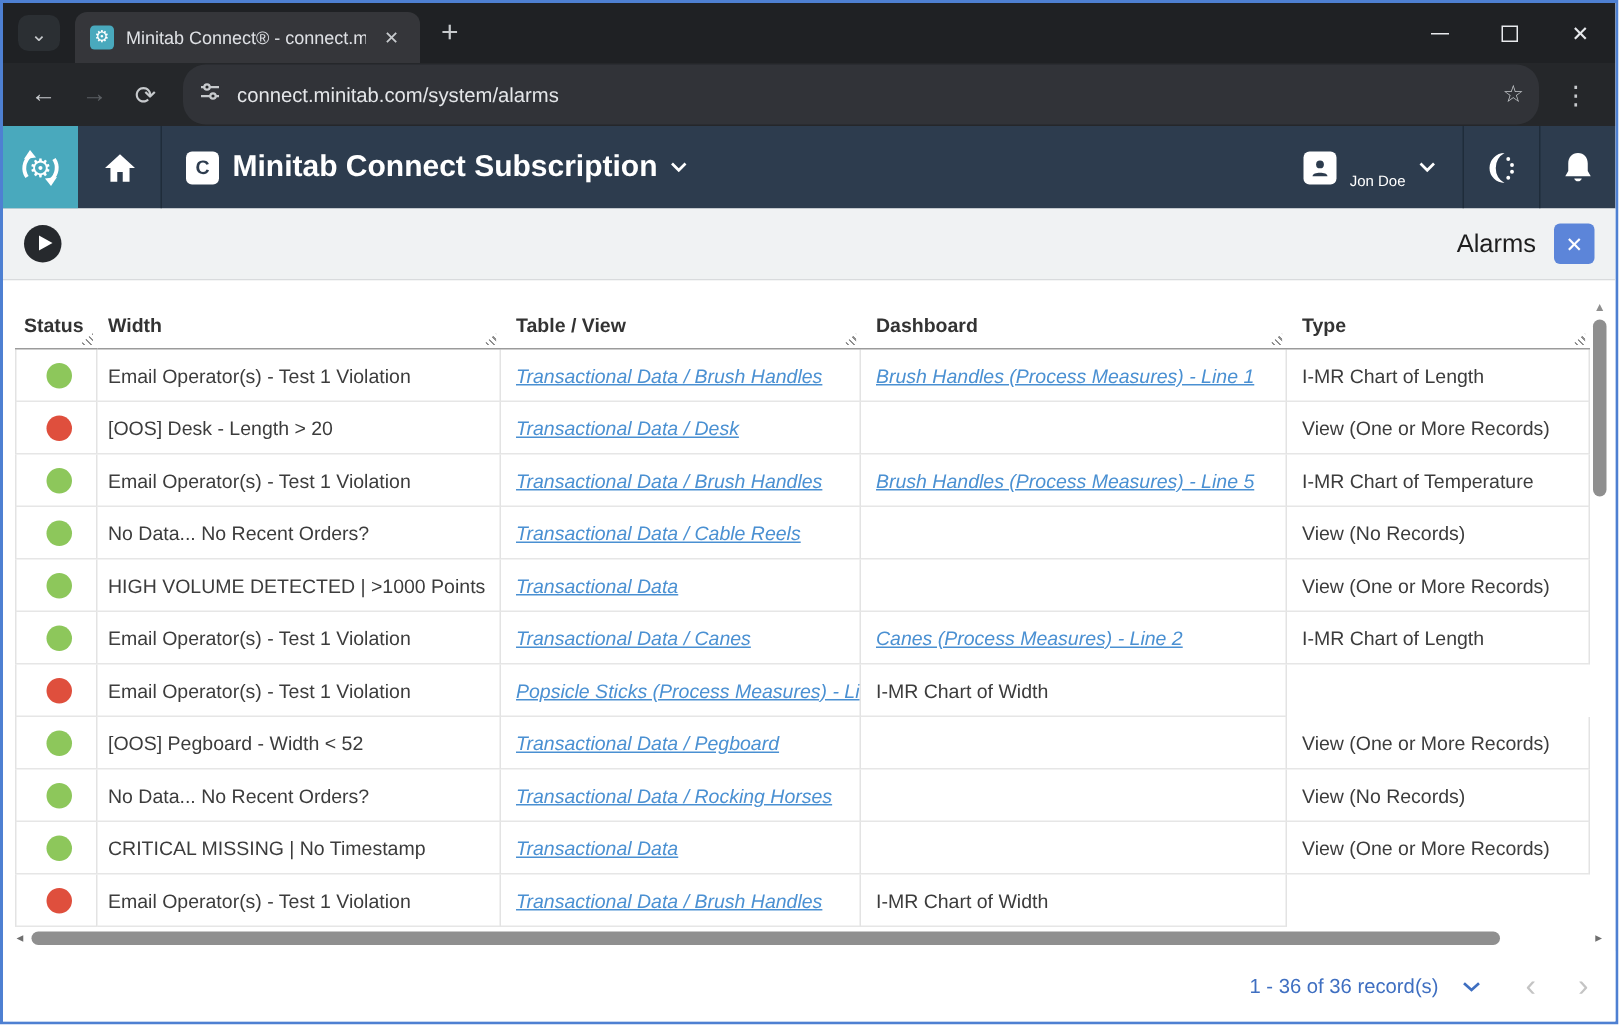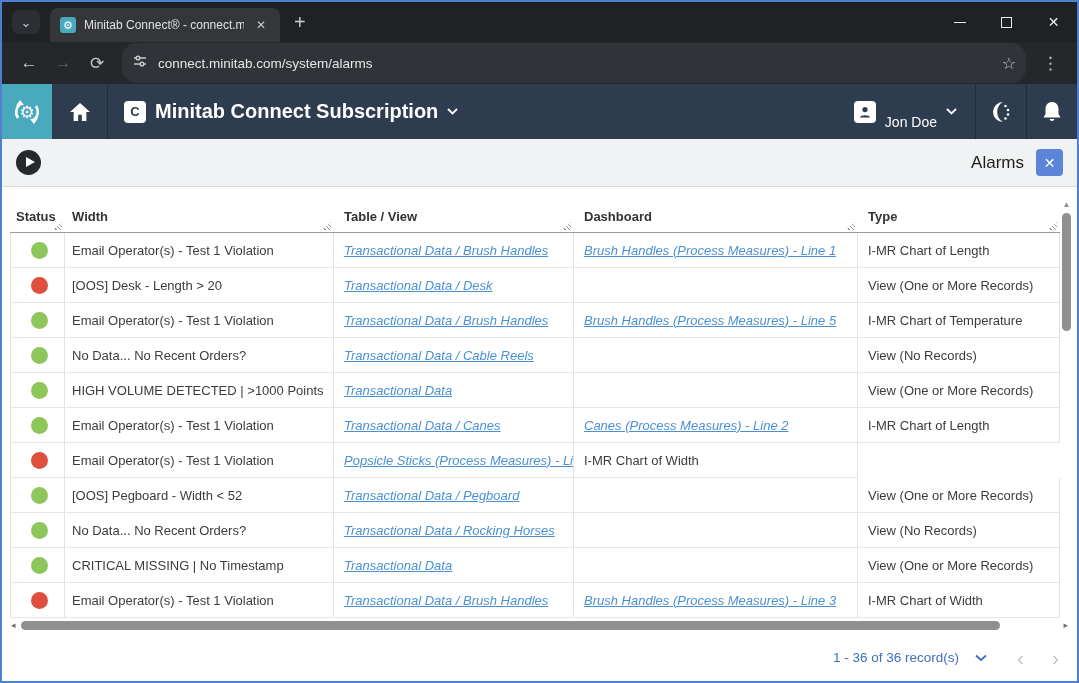--- a/index.html
+++ b/index.html
@@ -33,21 +33,21 @@
   
   .appbar { height:55px; background:var(--navy); display:flex; align-items:center; color:#fff; flex:0 0 auto; }
   .logo { width:50px; height:55px; background:var(--teal); display:flex; align-items:center; justify-content:center; cursor:pointer; flex:0 0 auto; }
   .home-btn { width:55px; height:55px; display:flex; align-items:center; justify-content:center; cursor:pointer; }
   .vdiv { width:1px; height:55px; background:#1F2C3A; flex:0 0 auto; }
   .badge { width:22px; height:22px; background:#fff; border-radius:4px; color:#2D3C4E; font-weight:bold; font-size:13px; display:flex; align-items:center; justify-content:center; flex:0 0 auto; }
   .sub-group { display:flex; align-items:center; gap:9px; padding:0 16px; cursor:pointer; }
   .sub-label { font-size:20px; font-weight:600; }
   .spacer { flex:1; }
   .user-group { display:flex; align-items:center; gap:9px; padding:0 18px; cursor:pointer; }
-  .user-name { font-size:14px;margin-top:20px; }
+  .user-name { font-size:10px;margin-top:20px; }
   .icon-btn-55 { width:50px; height:55px; display:flex; align-items:center; justify-content:center; cursor:pointer; }
 
   
   .panelbar { height:48px; background:#F0F2F3; border-bottom:1px solid #D9DBDD; display:flex; align-items:center; padding:0 14px; flex:0 0 auto; }
   .play-btn { width:25px; height:25px; border-radius:50%; background:#26292D; position:relative; cursor:pointer; }
   .play-btn::after { content:""; position:absolute; left:10px; top:7px; border-left:9px solid #fff; border-top:5.5px solid transparent; border-bottom:5.5px solid transparent; }
   .panel-title { margin-left:auto; font-size:17px; color:#1E1E1E; margin-right:12px; }
   .panel-close { width:27px; height:27px; background:var(--close-blue); border-radius:4px; color:#fff; font-size:14px; display:flex; align-items:center; justify-content:center; cursor:pointer; }
 
   
@@ -312,21 +312,20 @@
        <div class="td pl10 c-link">Transactional Data</div>
        <div class="td pl10 c-link"></div>
        <div class="td pl10">View (One or More Records)</div>
      </div>
           <div class="tr">
        <div class="td">
               <span class="dot red"></span>
             </div>
        <div class="td pl7">Email Operator(s) - Test 1 Violation</div>
        <div class="td pl10 c-link">Transactional Data / Brush Handles</div>
-       <div class="td pl10 c-link">Brush Handles (Process Measures) - Line 3</div>
        <div class="td pl10">I-MR Chart of Width</div>
      </div>
         </div>
     </div>
 
     <div class="vscroll">
       <span class="arr">▲</span>
       <div class="vthumb"></div>
     </div>
 

